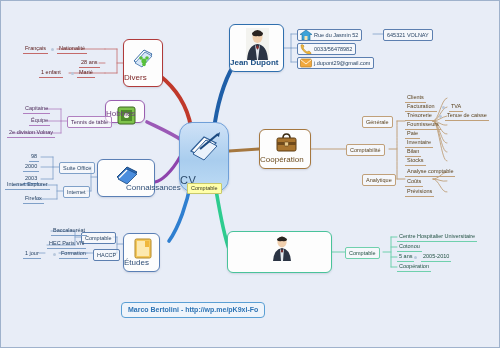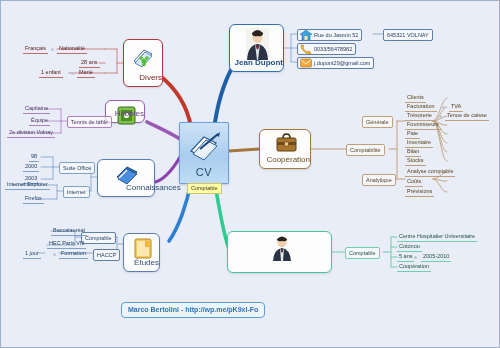--- a/index.html
+++ b/index.html
@@ -13,43 +13,43 @@
     background:#e8edf7;
     border:1px solid #9fb2cc;
     box-sizing:border-box;
     overflow:hidden;
   }
   #wires{position:absolute;left:0;top:0;width:500px;height:348px;}
   .node{position:absolute;box-sizing:border-box;white-space:nowrap;}
 
   
   .central{
-    left:178px;top:121px;width:50px;height:62px;
-    border:1px solid #6f9fd8;border-radius:1px;
+    left:178px;top:121px;width:50px;height:70px;
+    border:1px solid #6f9fd8;border-radius:13px;
     background:linear-gradient(180deg,#cfe2f7 0%,#a9cdee 55%,#bedcf5 100%);
-    text-align:center;
+    text-align:left;
     box-shadow:0 1px 2px rgba(60,90,130,.25);
   }
   .central .cvlabel{
     position:absolute;left:0;right:0;bottom:5px;
     font-size:11px;color:#2b4a6b;letter-spacing:.5px;
   }
   .central .bookicon{position:absolute;left:8px;top:6px;}
 
   .tagyellow{
     left:186px;top:182px;
     background:#ffffaa;border:1px solid #c9c96a;
     font-size:5.5px;color:#3a3a20;padding:1px 3px;border-radius:1px;
     line-height:7px;
   }
 
   
   .bignode{
     border-radius:6px;background:#fdfdfd;
-    text-align:right;box-shadow:0 1px 2px rgba(70,90,120,.18);
+    text-align:left;box-shadow:0 1px 2px rgba(70,90,120,.18);
   }
   .bignode .cap{
     position:absolute;left:0;right:0;bottom:4px;
     font-size:8px;
   }
   .n-divers{left:122px;top:38px;width:40px;height:48px;border:1px solid #b03a3a;}
   .n-divers .cap{color:#7d2626;}
   .n-hobbies{left:104px;top:99px;width:40px;height:23px;border:1px solid #9b5fb0;}
   .n-hobbies .cap{color:#6c3f7d;}
   .n-conn{left:96px;top:158px;width:58px;height:38px;border:1px solid #5a7fb5;}

